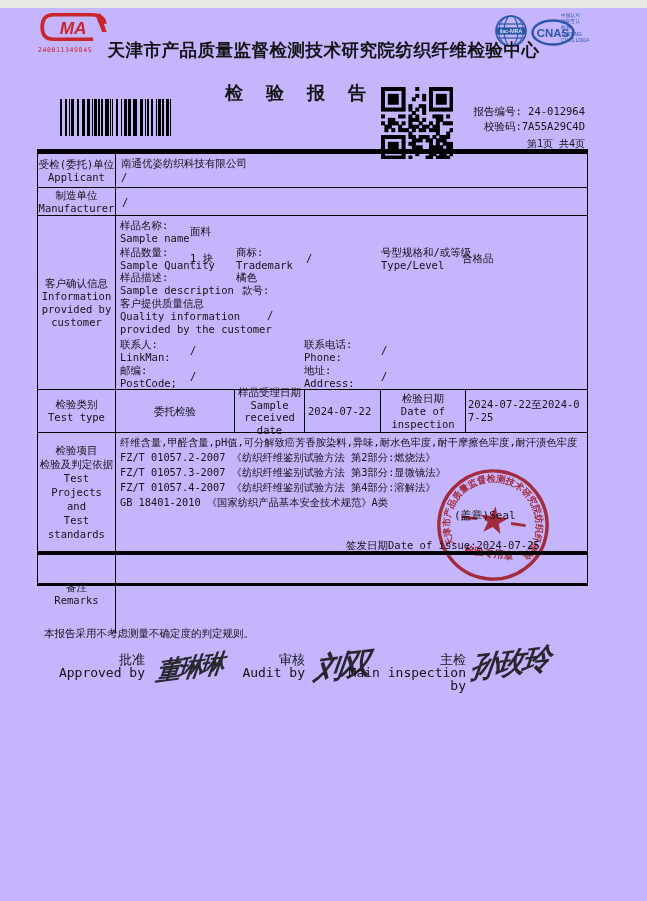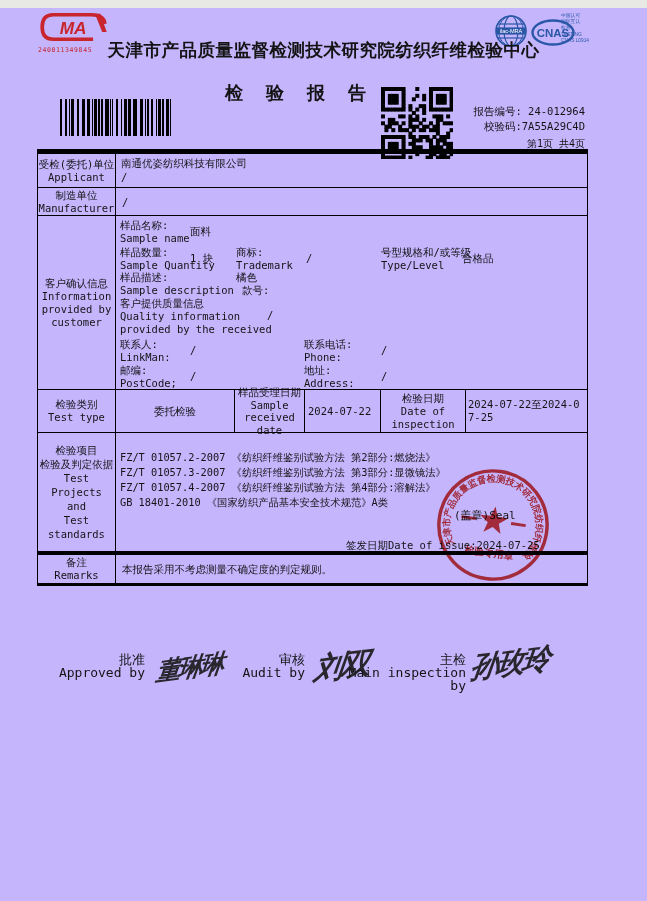--- a/index.html
+++ b/index.html
@@ -22,21 +22,21 @@
   .page-no{right:62px; top:129px; text-align:center; font-size:10px;}
 
   
   .rtable{
     position:absolute; left:37px; top:141px; width:549px;
     border-left:1.5px solid #000; border-right:1.5px solid #000;
     border-top:5px solid #000; border-bottom:3px solid #000;
     font-size:10.5px;
   }
   .trow{display:flex; border-bottom:1px solid #000; box-sizing:border-box;}
-  .trow:last-child{border-bottom:none;}
+  .trow:last-child{border-bottom:none;flex-direction:column;}
   .lblcell{
     width:78px; flex:0 0 78px; border-right:1px solid #000; box-sizing:border-box;
     display:flex; flex-direction:column; align-items:center; justify-content:center;
     text-align:center; line-height:13px; padding:10px 0;
   }
   .vcell{flex:1; position:relative; box-sizing:border-box;}
   .h-r1{height:34px;} .h-r2{height:28px;} .h-r3{height:174px;}
   .h-r4{height:43px;} .h-r5{height:122px; border-bottom:4px solid #000;}
   .h-r6{height:44px;} .h-r7{height:28px;}
   .pline{position:absolute; white-space:nowrap; line-height:12px;}
@@ -405,21 +405,21 @@
         <span class="pline" style="left:265px;top:43px;">Type/Level</span>
         <span class="pline" style="left:346px;top:36px;">合格品</span>
 
         <span class="pline" style="left:4px;top:55px;">样品描述:</span>
         <span class="pline" style="left:4px;top:68px;">Sample description</span>
         <span class="pline" style="left:120px;top:55px;">橘色</span>
         <span class="pline" style="left:126px;top:68px;">款号:</span>
 
         <span class="pline" style="left:4px;top:81px;">客户提供质量信息</span>
         <span class="pline" style="left:4px;top:94px;">Quality information</span>
-        <span class="pline" style="left:4px;top:107px;">provided by the received</span>
+        <span class="pline" style="left:4px;top:107px;">provided by the customer</span>
         <span class="pline" style="left:151px;top:93px;">/</span>
 
         <span class="pline" style="left:4px;top:122px;">联系人:</span>
         <span class="pline" style="left:4px;top:135px;">LinkMan:</span>
         <span class="pline" style="left:74px;top:128px;">/</span>
         <span class="pline" style="left:188px;top:122px;">联系电话:</span>
         <span class="pline" style="left:188px;top:135px;">Phone:</span>
         <span class="pline" style="left:265px;top:128px;">/</span>
 
         <span class="pline" style="left:4px;top:148px;">邮编:</span>
@@ -458,20 +458,21 @@
 
     <div class="trow h-r5">
       <div class="lblcell" style="line-height:14px;">
         <span>检验项目</span>
         <span>检验及判定依据</span>
         <span>Test Projects</span>
         <span>and</span>
         <span>Test standards</span>
       </div>
       <div class="vcell">
+        <span class="std-line" style="top:3px;">纤维含量,甲醛含量,pH值,可分解致癌芳香胺染料,异味,耐水色牢度,耐干摩擦色牢度,耐汗渍色牢度</span>
         <span class="std-line" style="top:18px;">FZ/T 01057.2-2007 《纺织纤维鉴别试验方法 第2部分:燃烧法》</span>
         <span class="std-line" style="top:33px;">FZ/T 01057.3-2007 《纺织纤维鉴别试验方法 第3部分:显微镜法》</span>
         <span class="std-line" style="top:48px;">FZ/T 01057.4-2007 《纺织纤维鉴别试验方法 第4部分:溶解法》</span>
         <span class="std-line" style="top:63px;">GB 18401-2010 《国家纺织产品基本安全技术规范》A类</span>
         <span class="pline" style="left:338px;top:77px;font-size:11px;">(盖章)Seal</span>
         <span class="pline" style="left:230px;top:106px;">签发日期Date of issue:2024-07-25</span>
       </div>
     </div>
 
 

